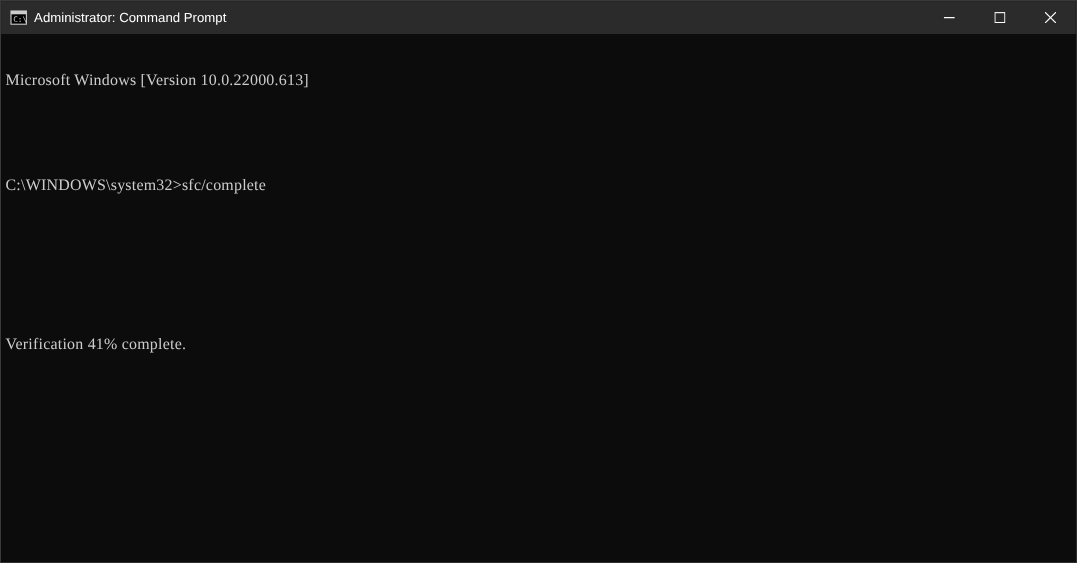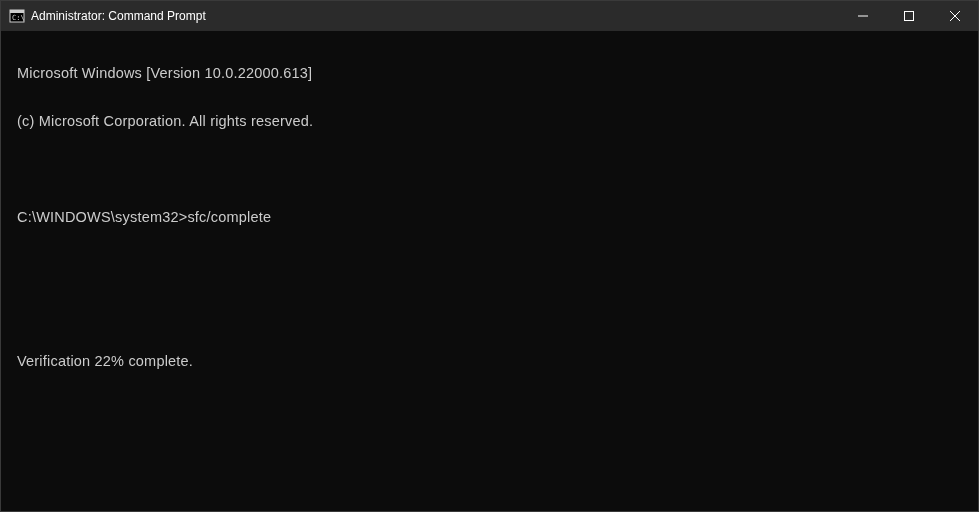--- a/index.html
+++ b/index.html
@@ -65,22 +65,22 @@
       color: #ffffff;
       cursor: pointer;
     }
     .titlebar-btn svg {
       width: 10px;
       height: 10px;
     }
     .terminal {
       flex: 1;
       background: #0c0c0c;
-      padding: 2px 16px;
-      font-family: Liberation Sans, sans-serif;
+      padding: 2px 4px;
+      font-family: Liberation Serif, serif;
       font-size: 14.5px;
       line-height: 16px;
       color: #cccccc;
       overflow: hidden;
       white-space: pre-wrap;
       letter-spacing: 0.2px;
     }
     .line {
       min-height: 16px;
     }
@@ -114,26 +114,25 @@
       <div class="titlebar-btn close">
         <svg viewBox="0 0 10 10">
           <line x1="0" y1="0" x2="10" y2="10" stroke="#fff" stroke-width="1"></line>
           <line x1="10" y1="0" x2="0" y2="10" stroke="#fff" stroke-width="1"></line>
         </svg>
       </div>
     </div>
   </div>
   <div class="terminal">
     <div class="line">Microsoft Windows [Version 10.0.22000.613]</div>
-    <div class="line">(c) Microsoft Corporation. All rights reserved.</div>
     <div class="line"></div>
     <div class="line"><span>C:\WINDOWS\system32&gt;</span><span>sfc/complete</span></div>
     <div class="line"></div>
     <div class="line"></div>
-    <div class="line">Verification 22% complete.</div>
+    <div class="line">Verification 41% complete.</div>
     <div class="line"></div>
     
     
     
     
     
     
   </div>
 </div>
 

